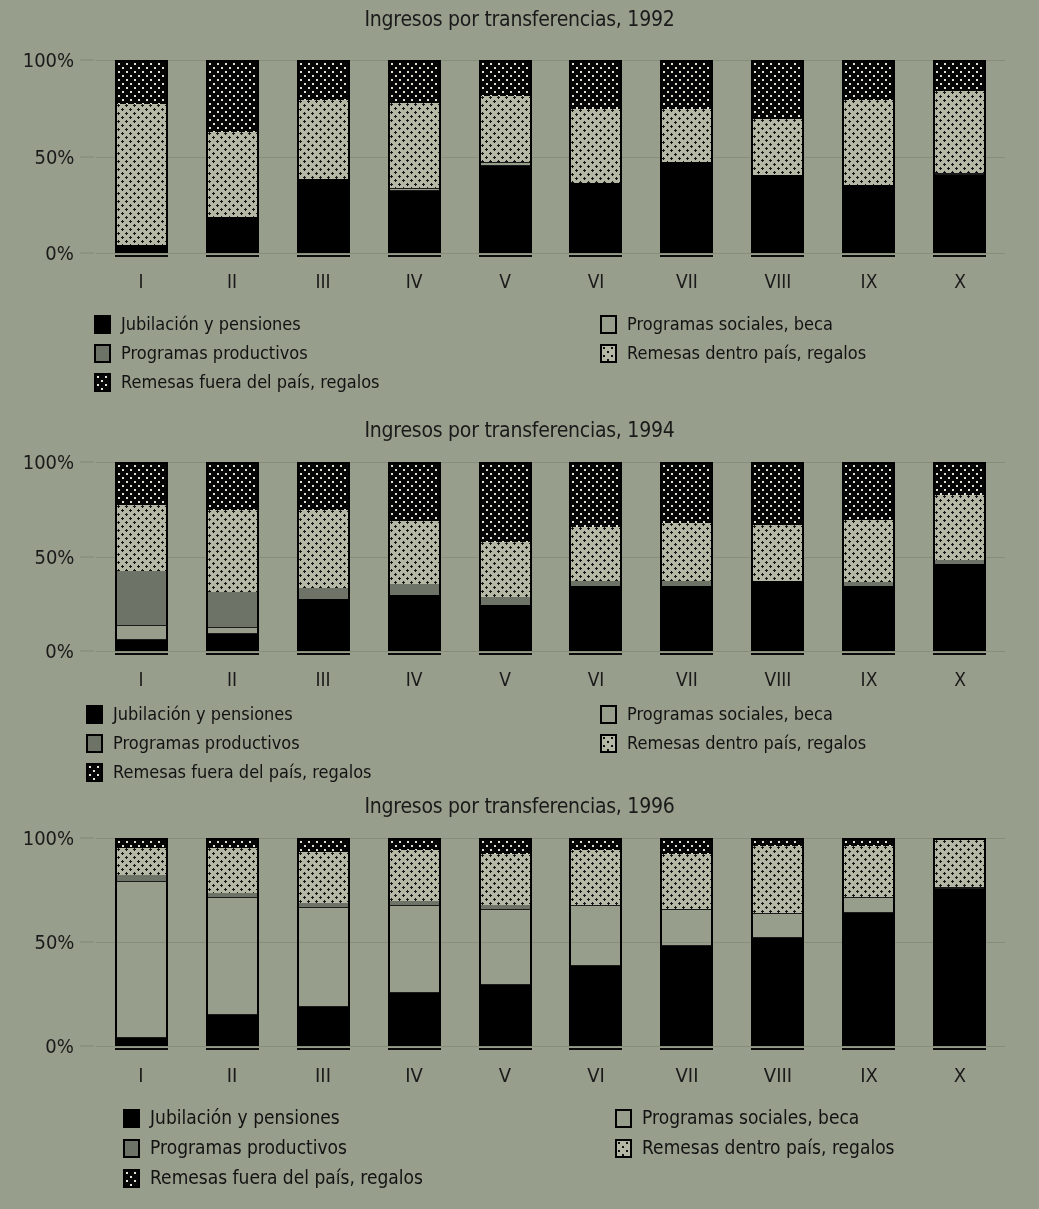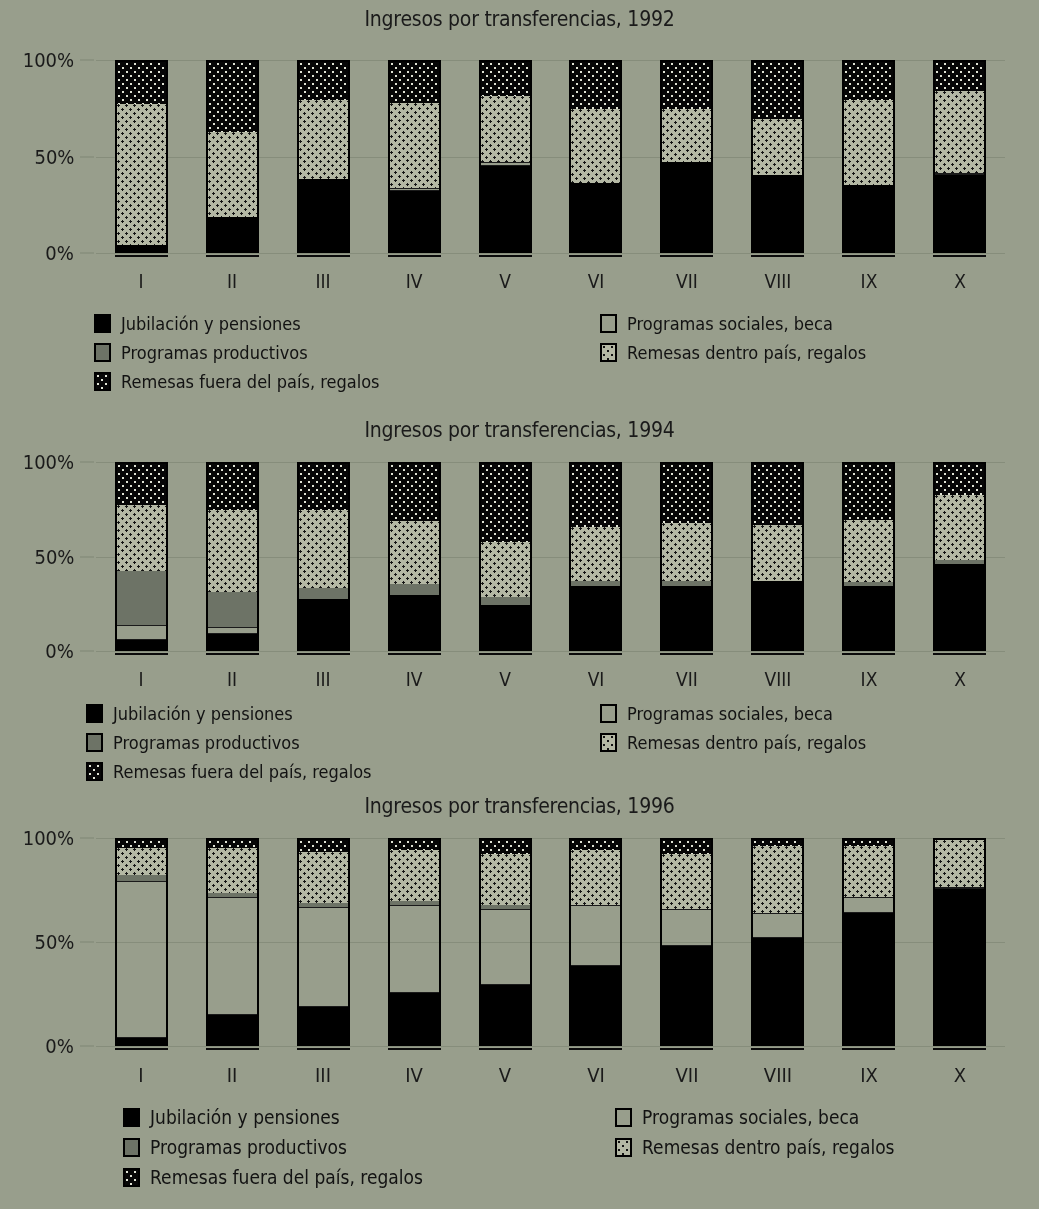--- a/index.html
+++ b/index.html
@@ -106,21 +106,21 @@
     position: absolute;
     font-size: 19px;
     font-family: "DejaVu Sans", sans-serif;
     transform: translateX(-50%) scaleX(0.9);
     color: #1a1a1a;
     white-space: nowrap;
   }
   .legend-item {
     position: absolute;
     display: flex;
-    align-items: center;
+    align-items: flex-end;
     white-space: nowrap;
   }
   .legend-swatch {
     width: 17px;
     height: 19px;
     border: 2px solid #000;
     box-sizing: border-box;
     flex: none;
     margin-right: 10px;
   }

